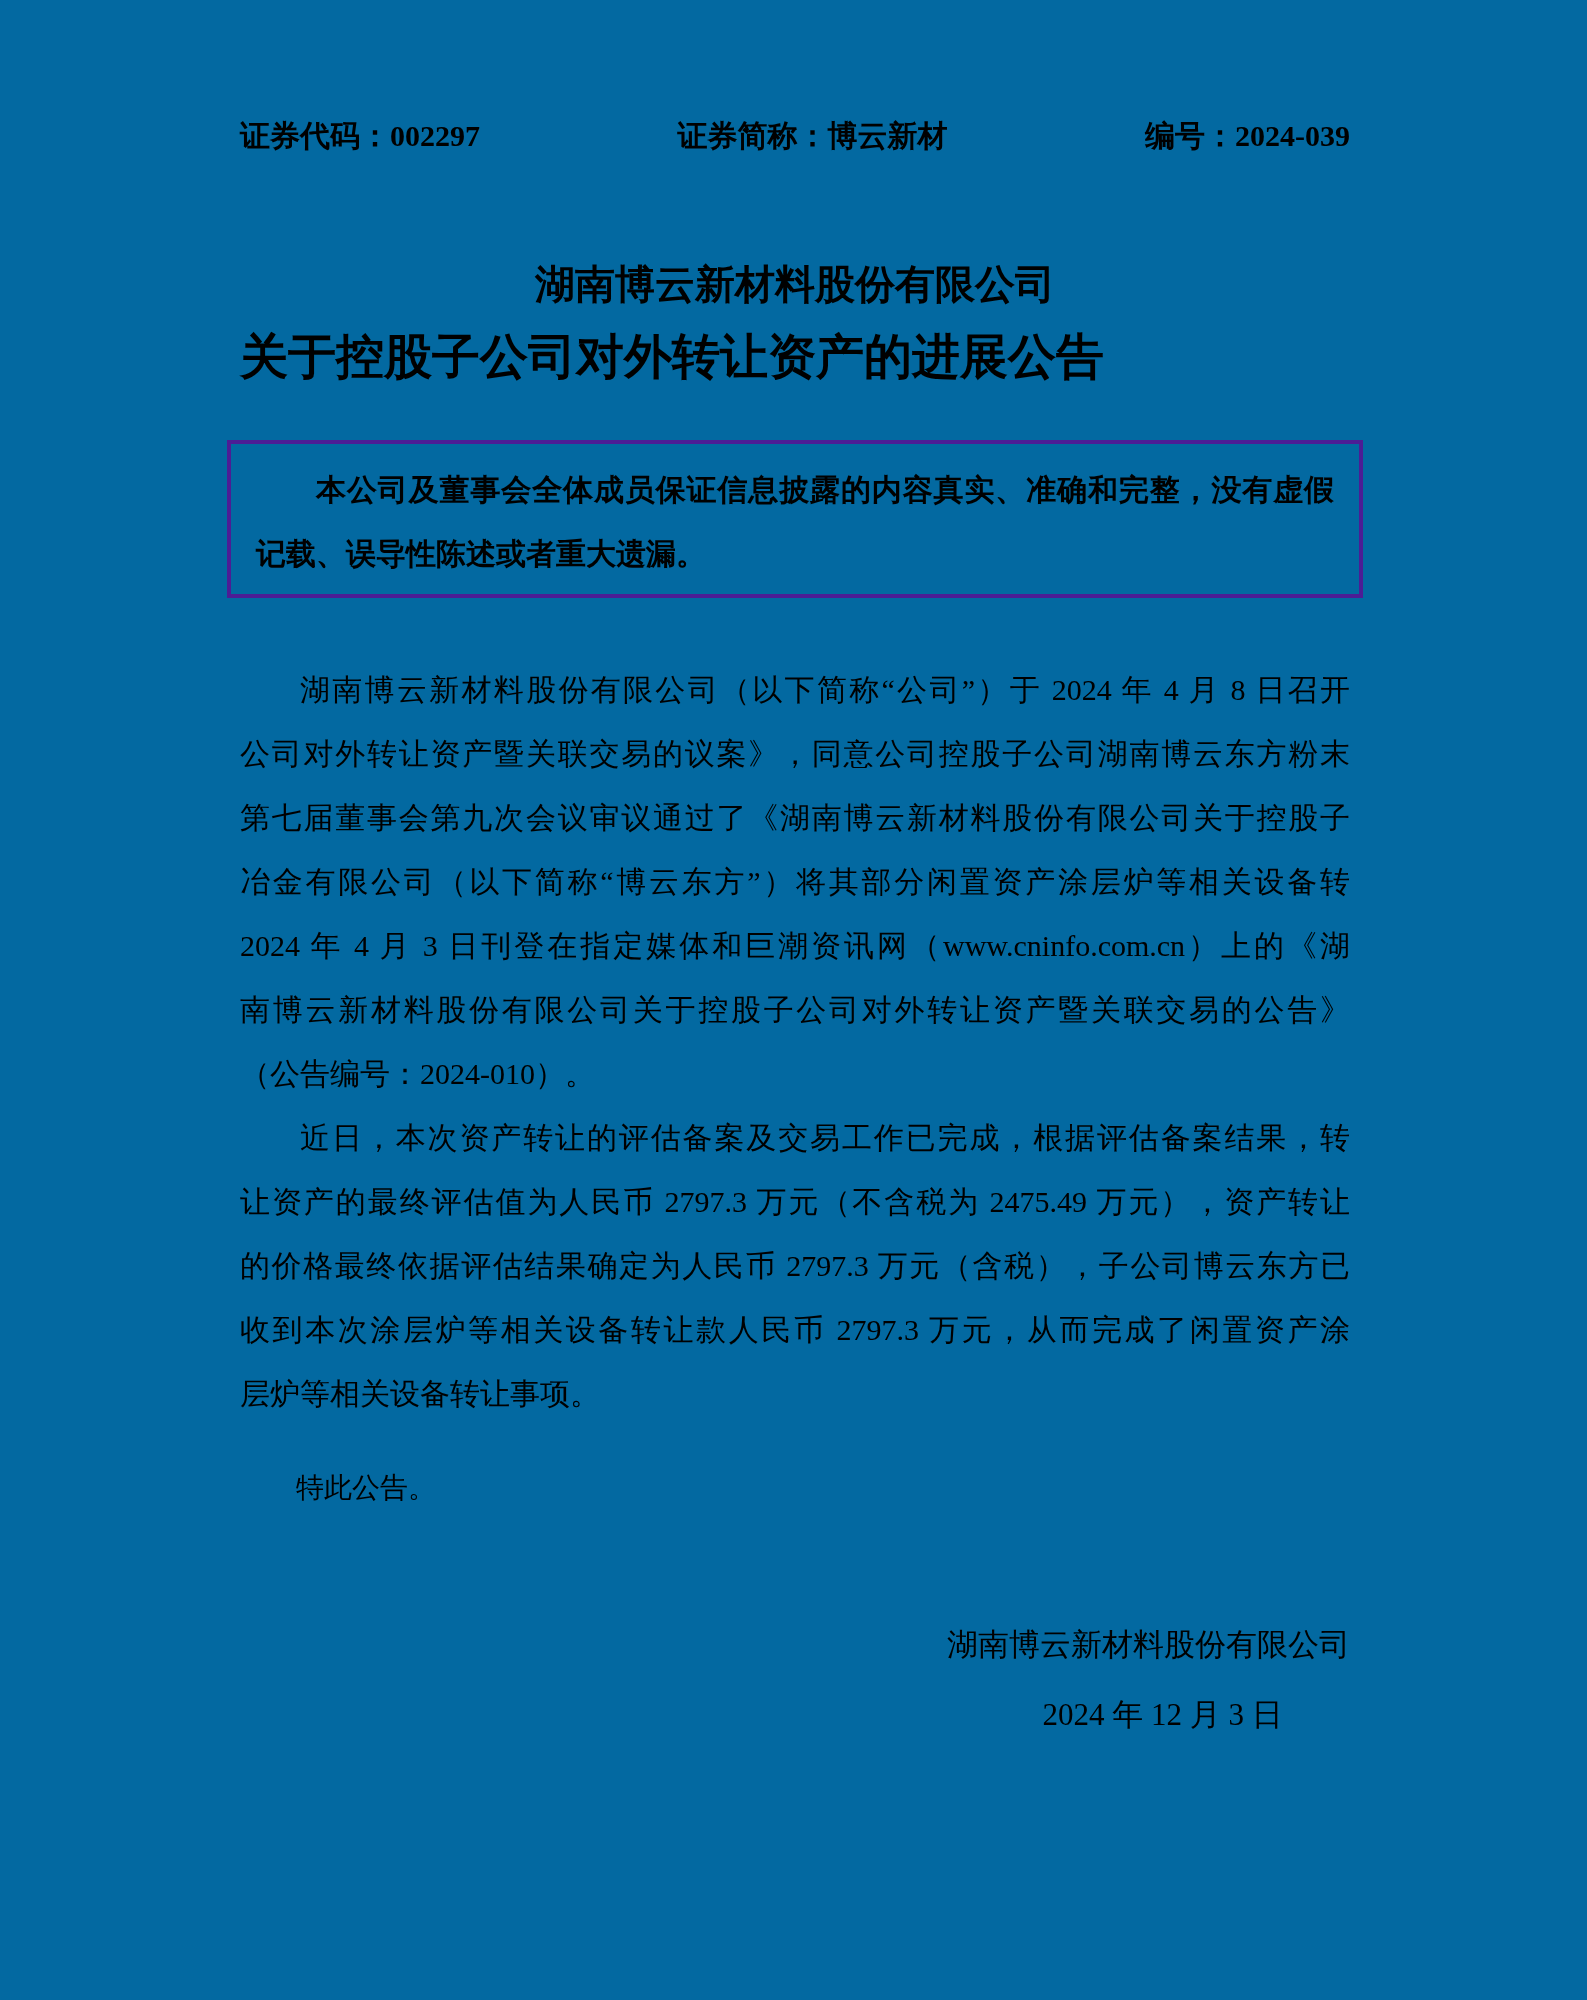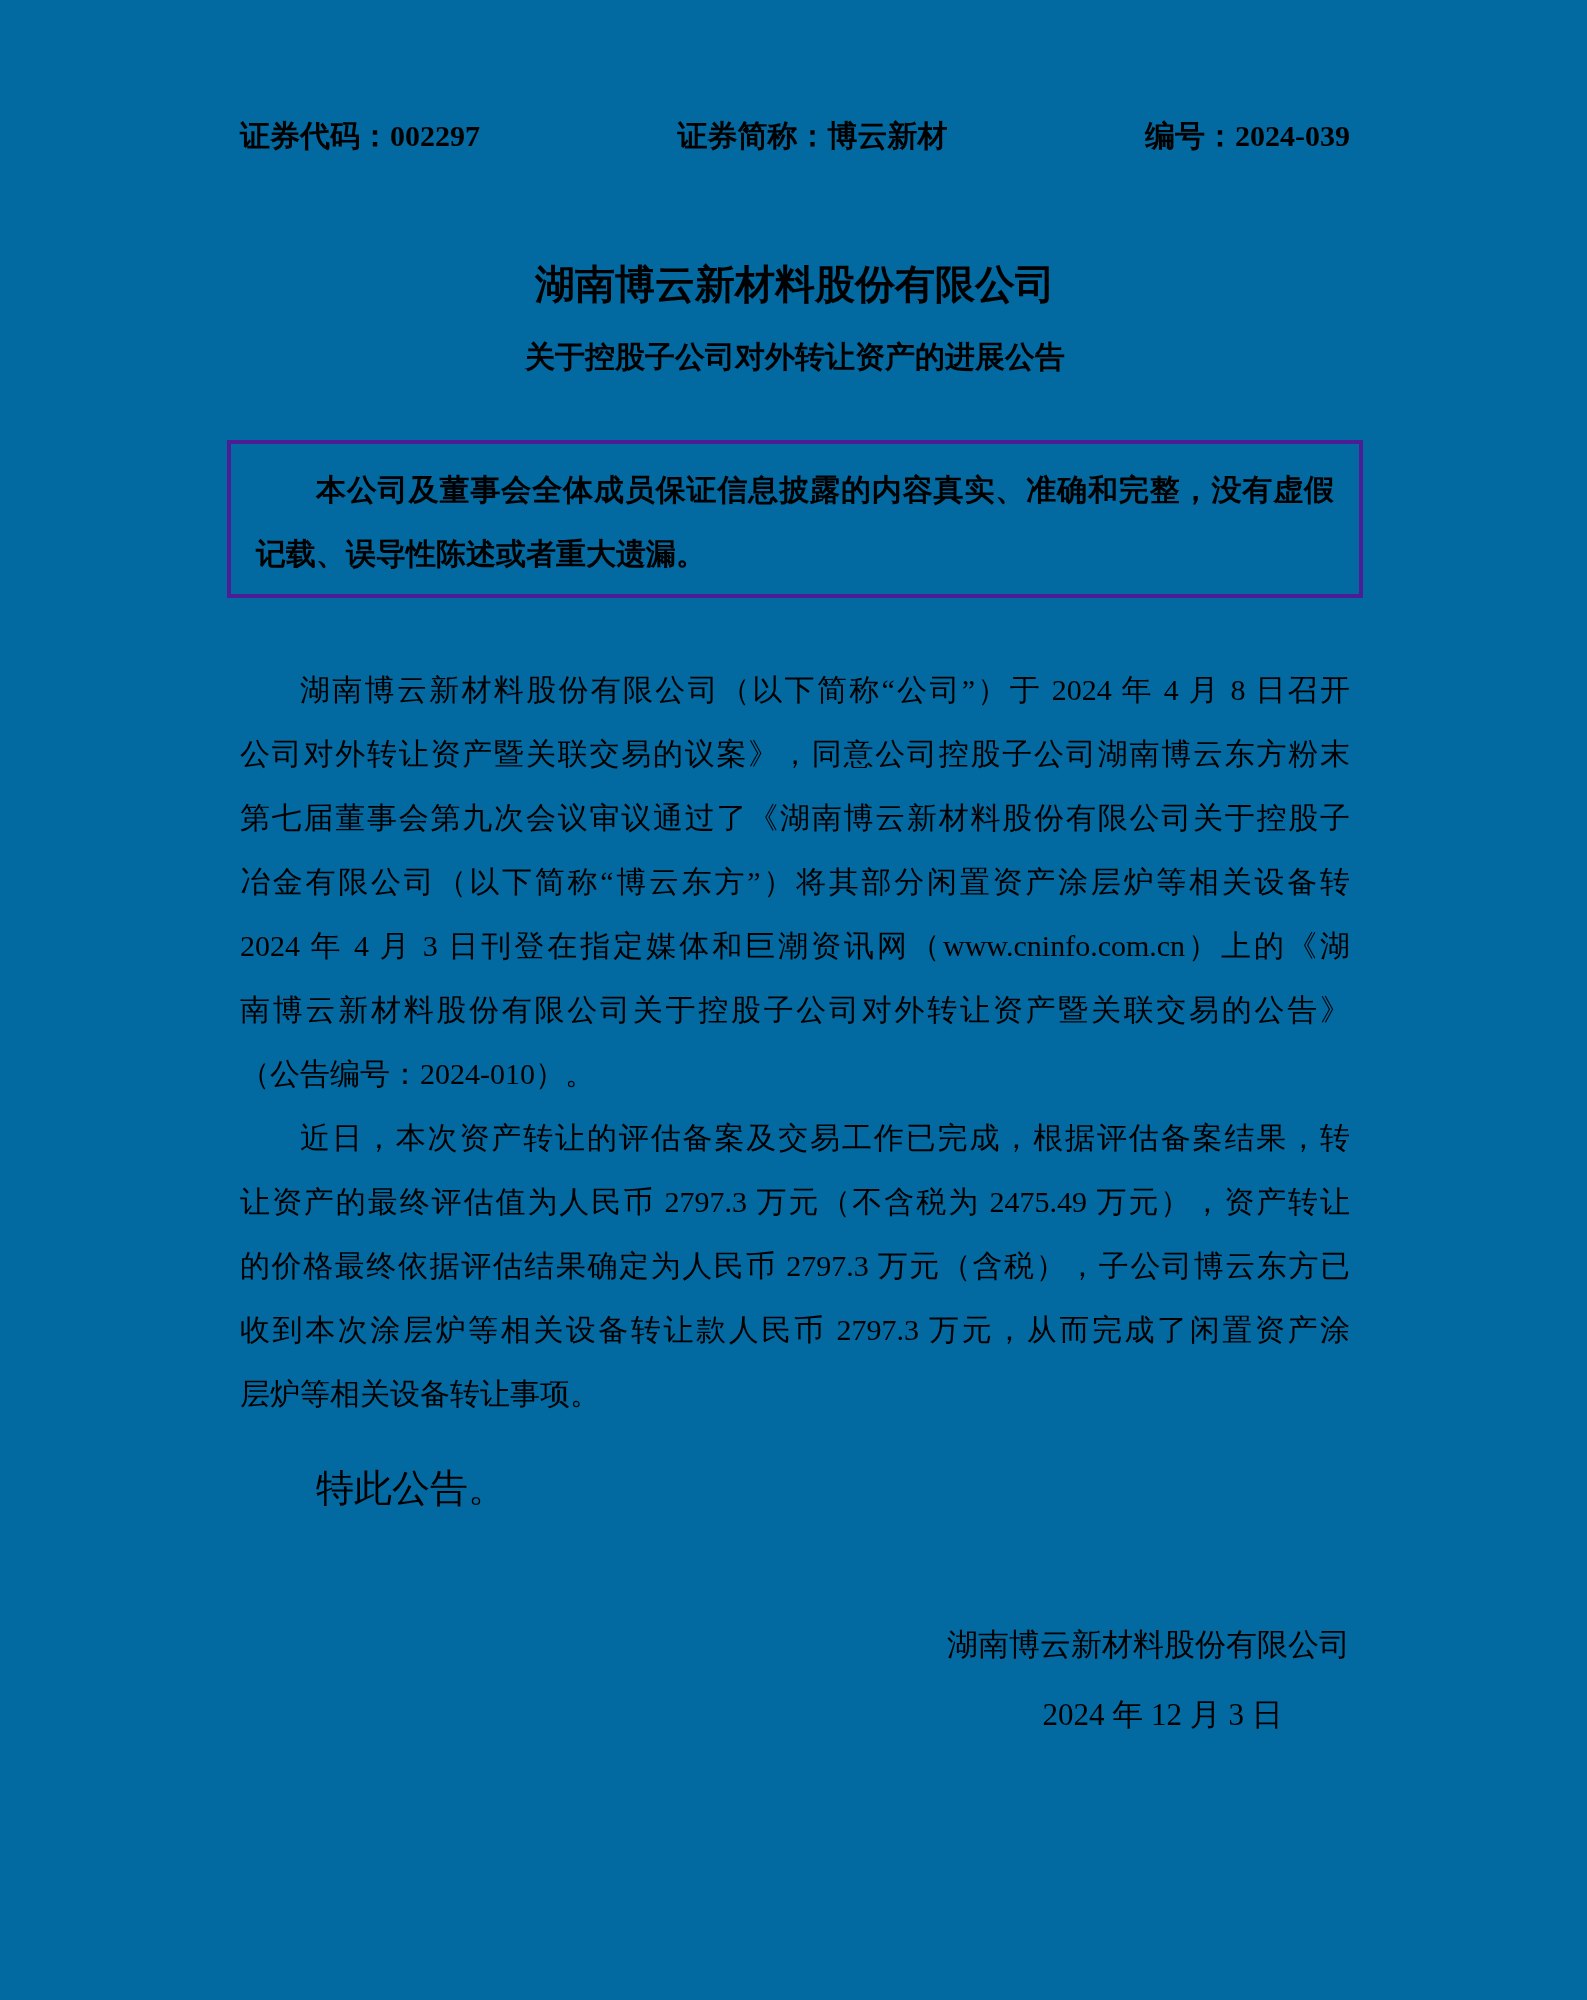--- a/index.html
+++ b/index.html
@@ -26,22 +26,22 @@
   }
   
   .title1 {
     margin-top: 95px;
     text-align: center;
     font-size: 40px;
     font-weight: bold;
     line-height: 72px;
   }
   .title2 {
-    text-align: center;
-    font-size: 30px;
+    text-align: left;
+    font-size: 48px;
     font-weight: bold;
     line-height: 72px;
   }
   
   .disc-box {
     margin-top: 47px;
     margin-left: -13px;
     width: calc(100% + 26px);
     box-sizing: border-box;
     border: 4px solid #4c1d95;
@@ -55,21 +55,21 @@
   .bline {
     line-height: 64px;
     text-align: justify;
     text-align-last: justify;
     white-space: normal;
   }
   .bline.noj { text-align-last: left; }
   .indent { text-indent: 2em; }
   .closing {
     margin-top: 30px;
-    font-size: 38px;
+    font-size: 28px;
     line-height: 64px;
     text-indent: 2em;
   }
   
   .sig {
     margin-top: 90px;
     margin-left: auto;
     width: -moz-fit-content;
     width: fit-content;
     text-align: center;

